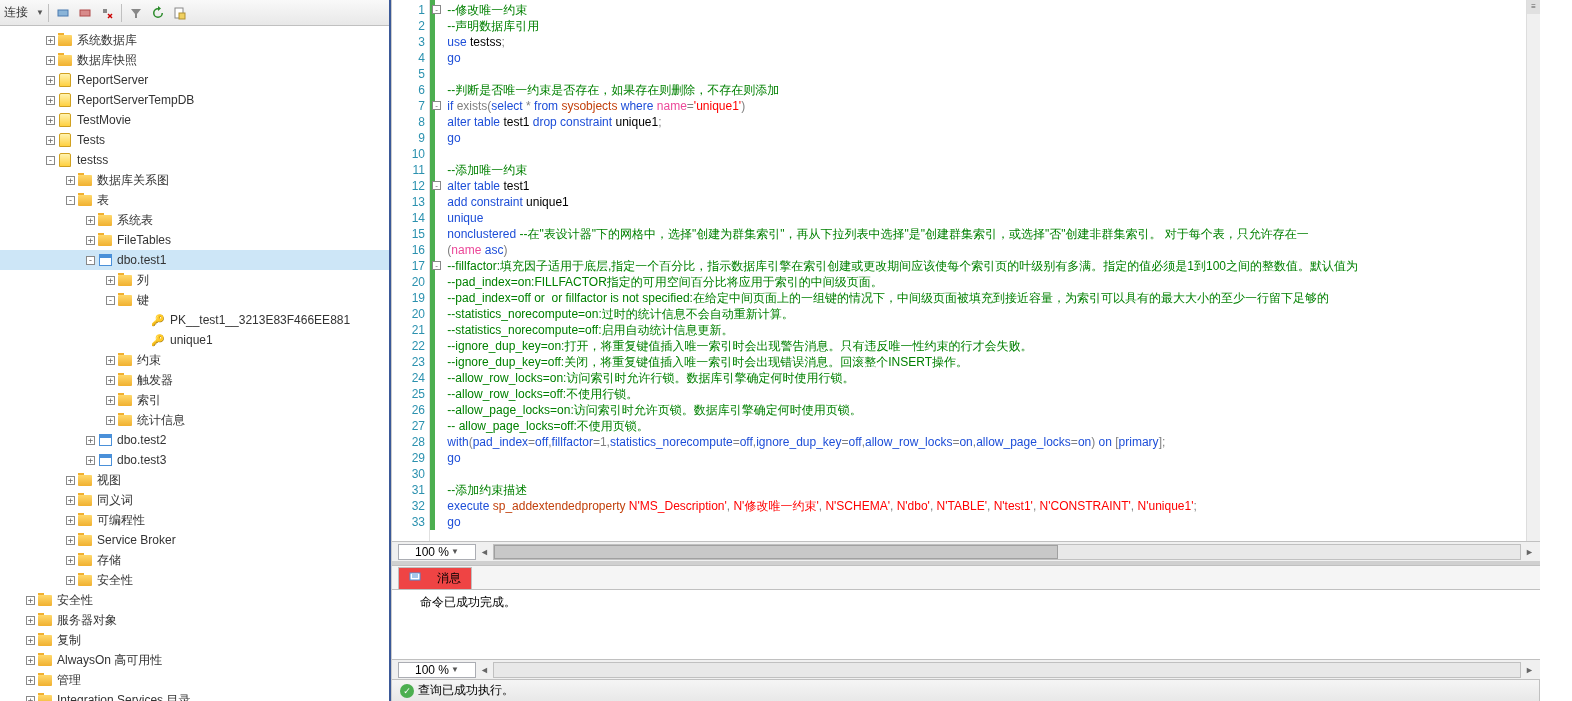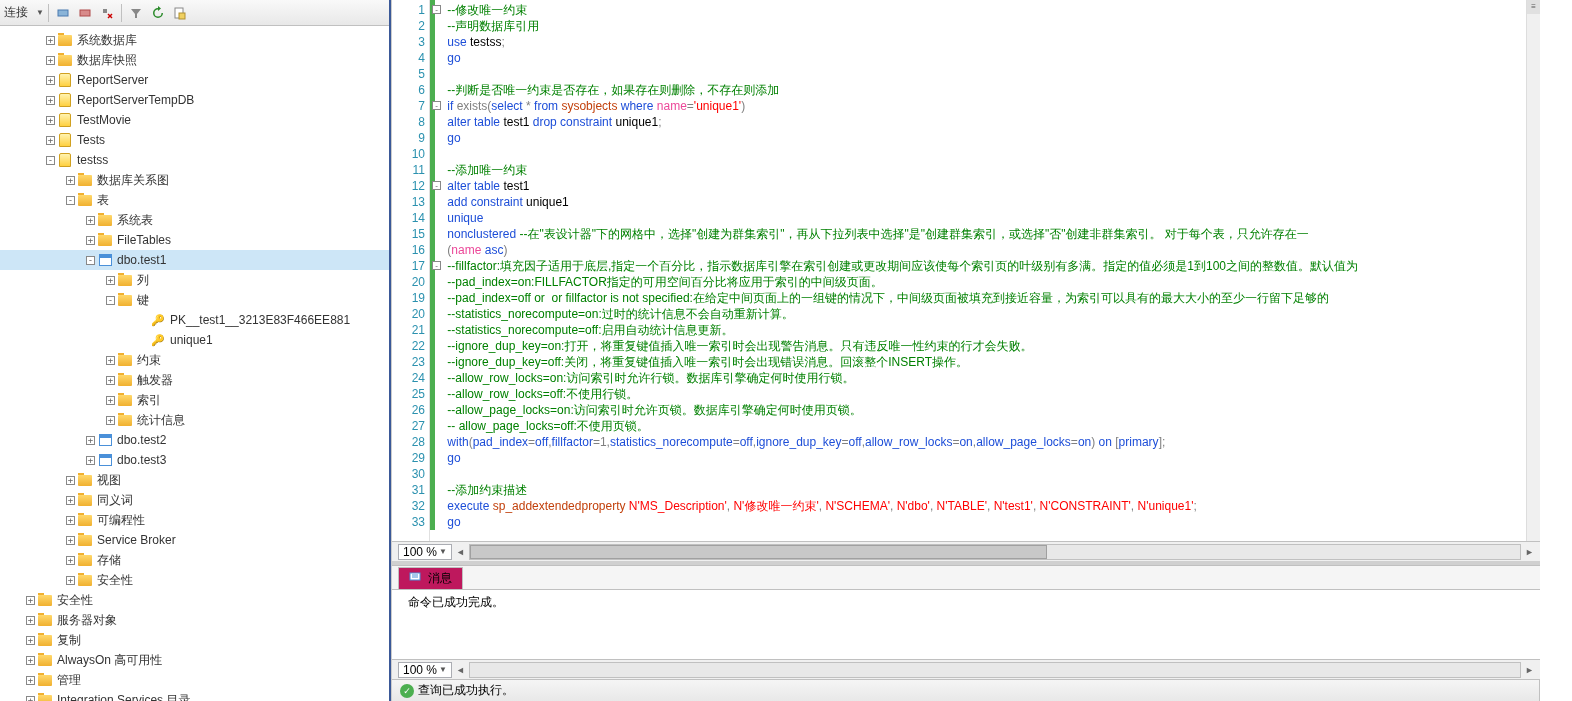--- a/index.html
+++ b/index.html
@@ -32,26 +32,26 @@
 .green-bar{position:absolute;left:0;top:0;width:5px;background:#4caf50}
 .code{flex:1;font-family:Consolas,"Courier New",monospace;font-size:13px;line-height:16px;padding-top:2px;white-space:pre;overflow:auto;min-width:0;position:relative}
 .cline{height:16px}
 .c-comment{color:#008000}
 .c-kw{color:#1d4ed8}
 .c-str{color:#ff0000}
 .c-sys{color:#c2410c}
 .c-gray{color:#808080}
 .c-name{color:#ec4899}
 .zoom-bar{height:20px;background:#f0f0f0;border-top:1px solid #c0c0c0;display:flex;align-items:center;padding:0 6px;gap:4px}
-.zoom-combo{border:1px solid #abadb3;background:#fff;padding:1px 4px;height:16px;display:flex;align-items:center}
+.zoom-combo{border:1px solid #abadb3;background:#fff;padding:1px 16px;height:16px;display:flex;align-items:center}
 .hscroll{flex:1;height:16px;background:#e8e8e8;border:1px solid #c0c0c0;display:flex;align-items:center;position:relative}
 .hscroll-thumb{position:absolute;left:0;width:55%;height:100%;background:#c8c8c8;border:1px solid #a0a0a0}
 .msg-tab-bar{height:24px;background:#f5f5f5;border-top:1px solid #c0c0c0;display:flex;align-items:flex-end;padding-left:6px}
-.msg-tab{border:1px solid #c0c0c0;border-bottom:none;background:#be185d;padding:2px 10px;display:flex;align-items:center;gap:7px;font-size:12px}
-.msg-body{height:70px;background:#fff;border-top:1px solid #c0c0c0;padding:4px 16px;font-size:12px;overflow:auto}
+.msg-tab{border:1px solid #c0c0c0;border-bottom:none;background:#ef4444;padding:2px 10px;display:flex;align-items:center;gap:16px;font-size:12px}
+.msg-body{height:70px;background:#fff;border-top:1px solid #c0c0c0;padding:4px 28px;font-size:12px;overflow:auto}
 .status-bar{height:22px;background:linear-gradient(#f5f5f5,#e8e8e8);border-top:1px solid #c0c0c0;display:flex;align-items:center;font-size:11px}
 .status-seg{padding:0 8px;border-right:1px solid #c0c0c0;height:100%;display:flex;align-items:center;gap:4px}
 .status-ok{width:14px;height:14px;border-radius:50%;background:#4caf50;color:#fff;display:flex;align-items:center;justify-content:center;font-size:9px}
 .status-right{margin-left:auto;display:flex;align-items:center;height:100%}
 .ime-bar{display:flex;align-items:center;gap:6px;padding:0 6px;background:#e8f0ff;height:100%}
 .ime-ico{width:14px;height:14px;display:flex;align-items:center;justify-content:center;font-size:11px}
 .splitter{height:4px;background:#d0d0d0;cursor:ns-resize}
 .arrow-down{font-size:8px;margin-left:2px;color:#555}
 .mini-scroll{width:14px;background:#f0f0f0;border-left:1px solid #ddd;position:relative}
 .mini-btn{height:14px;background:#e0e0e0;text-align:center;font-size:8px;line-height:14px;color:#555}

